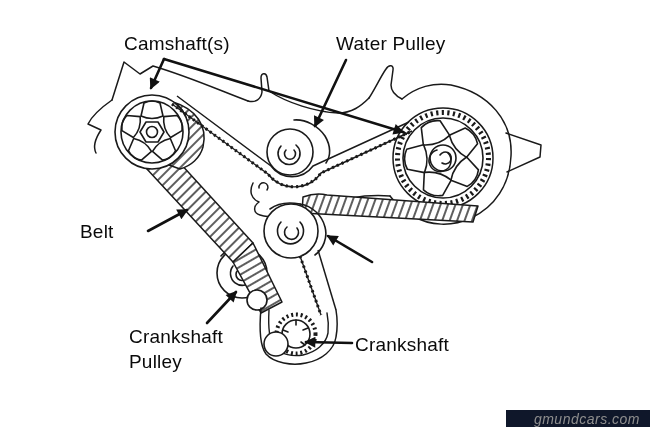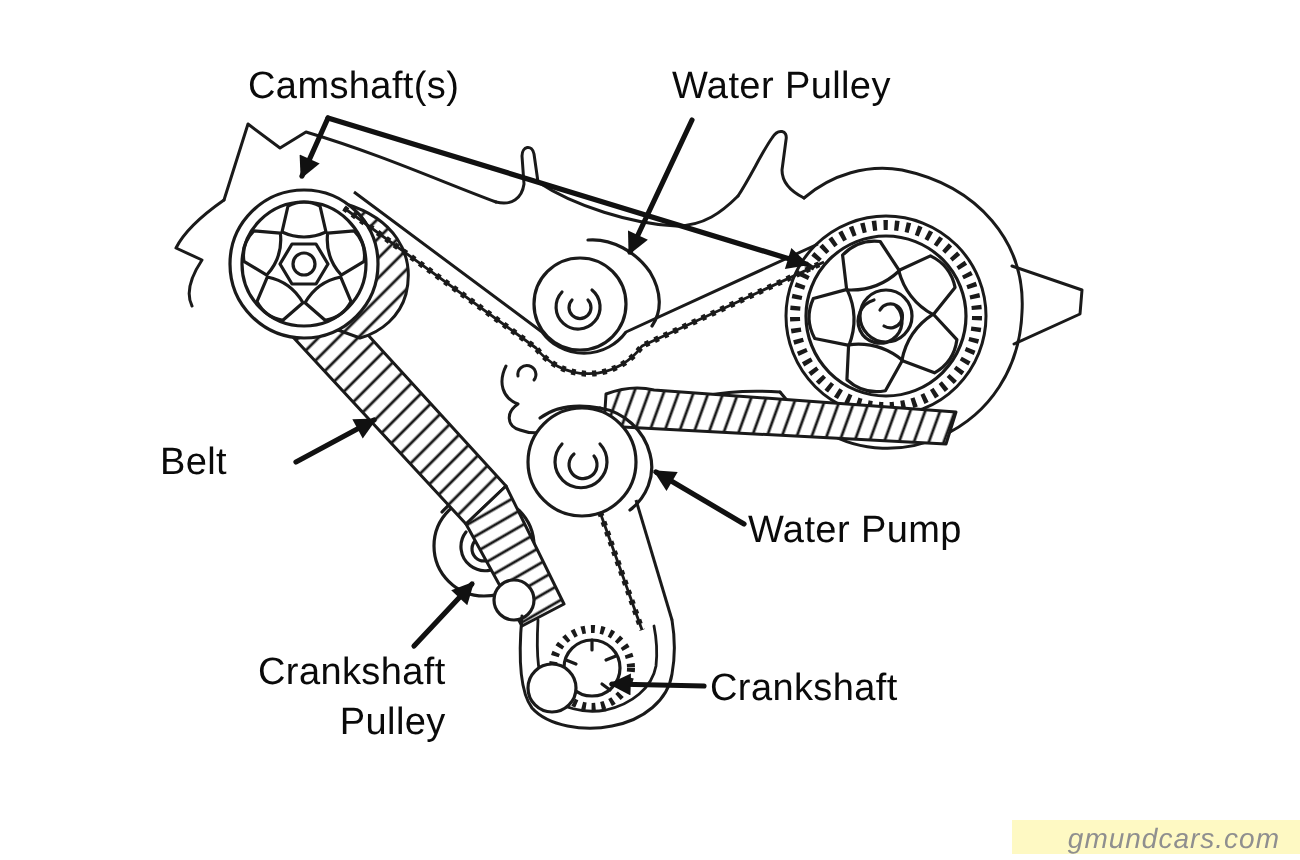--- a/index.html
+++ b/index.html
@@ -2,21 +2,20 @@
 <html><head>
 <meta charset="utf-8">
 <style>
   html,body{margin:0;padding:0;background:#fff;}
   #stage{
     position:relative;
     width:650px;height:430px;
     background:#fff;
     overflow:hidden;
     font-family:"Liberation Sans", sans-serif;
-    text-align:right;
   }
   .label{
     position:absolute;
     font-size:19px;
     line-height:25px;
     color:#0a0a0a;
     letter-spacing:.2px;
     white-space:nowrap;
     user-select:none;
   }
@@ -162,26 +161,25 @@
       <line x1="352" y1="343" x2="306" y2="342" marker-end="url(#ah)"></line>
     </g>
   </svg>
 
   <div class="label" style="left:124px;top:31px">Camshaft(s)</div>
 
   <div class="label" style="left:336px;top:31px">Water Pulley</div>
 
   <div class="label" style="left:80px;top:219px">Belt</div>
 
-  <div class="label" style="left:374px;top:253px">Water Pump</div>
 
   <div class="label" style="left:129px;top:324px">
     <div>Crankshaft</div>
     <div>Pulley</div>
   </div>
 
   <div class="label" style="left:355px;top:332px">Crankshaft</div>
 
-  <div id="watermark" style="background: #fef9c3; color: rgb(143, 143, 143);">
+  <div id="watermark" style="background: #0f172a; color: rgb(143, 143, 143);">
     <span>gmundcars.com</span>
   </div>
 
 </div>
 
 </body></html>

